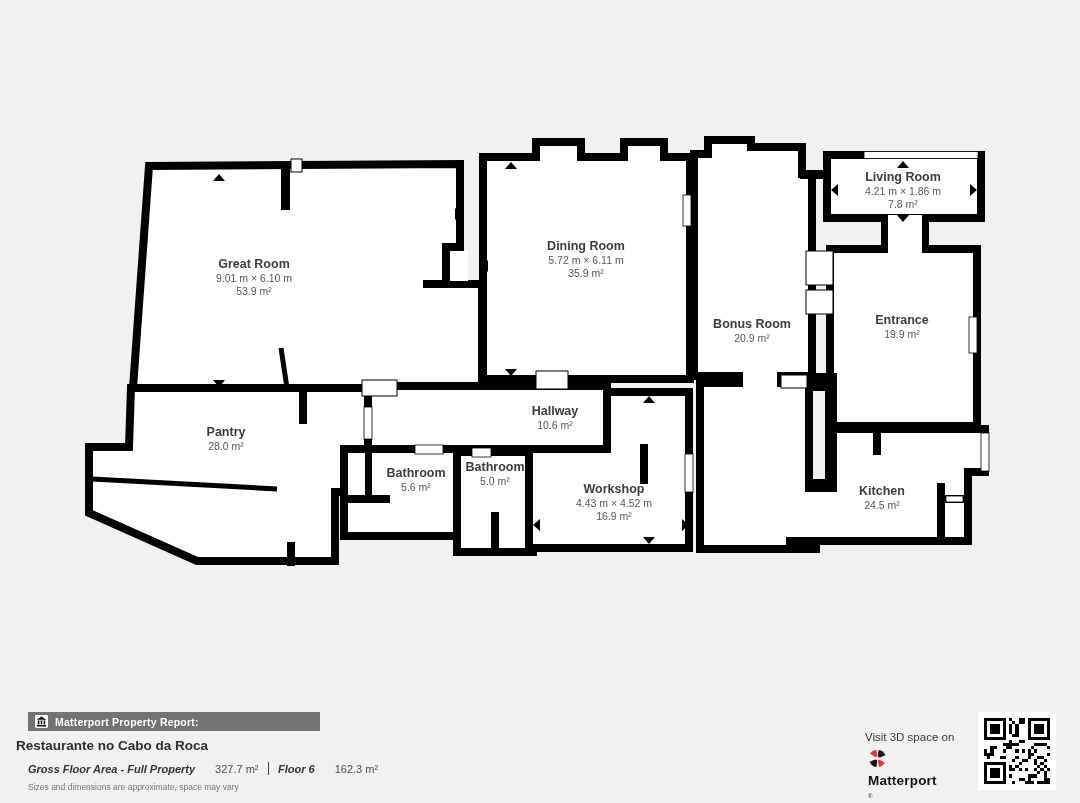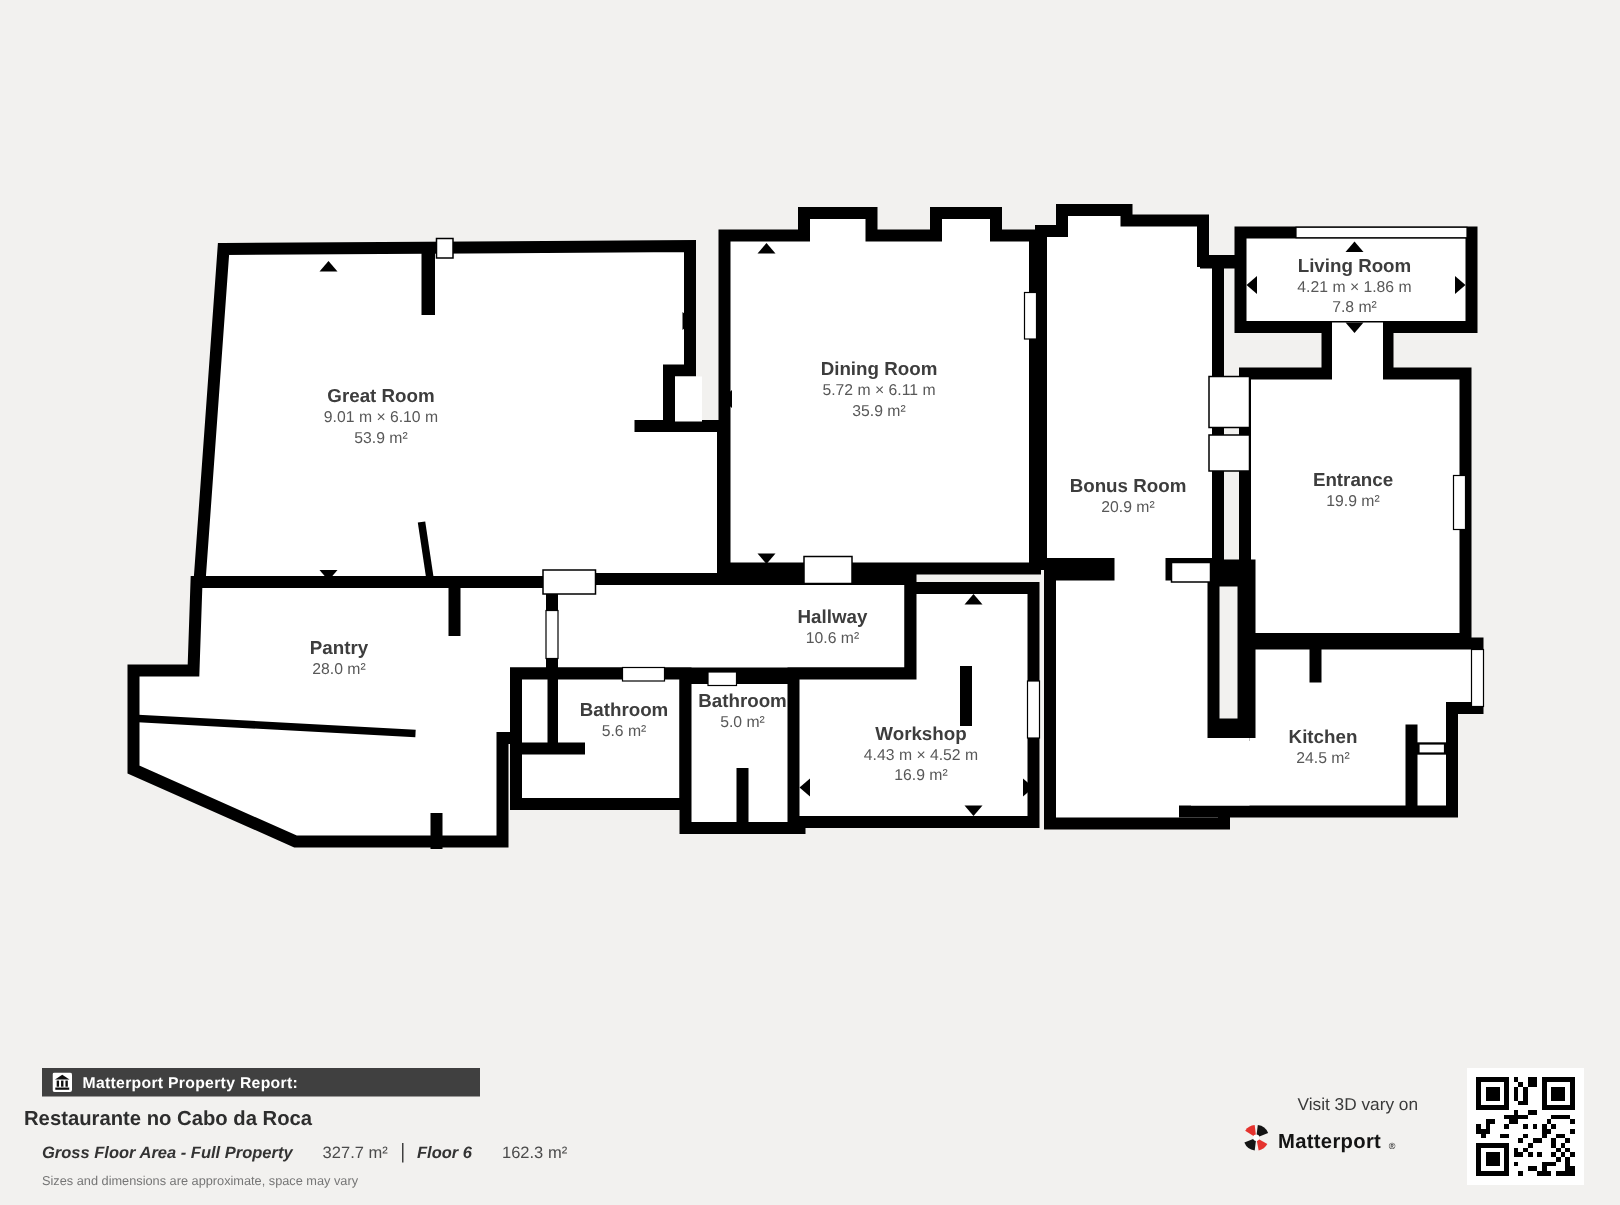--- a/index.html
+++ b/index.html
@@ -16,33 +16,33 @@
   .door{fill:#ffffff;stroke:#000000;stroke-width:1;}
   .open{fill:#ffffff;}
   .win{fill:#ffffff;stroke:#000000;stroke-width:0.8;}
   .arrow{fill:#000000;}
   .halfwall{stroke:#000000;stroke-width:5;fill:none;}
   .rm-name{font:700 12.5px "Liberation Sans",sans-serif;fill:#3d3d3d;}
   .rm-dim{font:10.5px "Liberation Sans",sans-serif;fill:#585858;}
 
   .footer-bar{
     position:absolute;left:28px;top:712px;width:292px;height:19px;
-    background:#404040;color:#ffffff;display:flex;align-items:center;gap:7px;
+    background:#737373;color:#ffffff;display:flex;align-items:center;gap:7px;
     padding-left:7px;box-sizing:border-box;
   }
   .footer-bar .bar-label{font-size:10.5px;font-weight:700;letter-spacing:0.2px;}
   .prop-title{position:absolute;left:16px;top:738px;font-size:13.5px;font-weight:700;color:#2d2d2d;}
   .area-line{position:absolute;left:28px;top:762px;font-size:11px;color:#4b4b4b;display:flex;align-items:center;}
   .area-line b{color:#333333;font-weight:700;font-style:italic;}
   .area-line .val{margin-left:20px;}
   .divider{display:inline-block;width:1.5px;height:13px;background:#3f3f3f;margin:0 9px;}
   .disclaimer{position:absolute;left:28px;top:782px;font-size:8.5px;color:#757575;}
 
   .visit-line{position:absolute;left:865px;top:731px;font-size:11.5px;color:#3a3a3a;}
-  .brand-row{position:absolute;left:828px;top:749px;display:flex;align-items:flex-end;gap:5px;}
+  .brand-row{position:absolute;left:868px;top:749px;display:flex;align-items:flex-start;gap:5px;flex-direction:column;}
   .brand-text{font-size:13.5px;font-weight:600;color:#141414;letter-spacing:0.2px;}
   .brand-reg{font-size:6px;color:#141414;vertical-align:top;}
   .qr-wrap{position:absolute;left:978px;top:712px;width:78px;height:78px;background:#ffffff;}
 </style>
 </head>
 <body>
 
 <svg id="plan-svg" width="1080" height="803" viewBox="0 0 1080 803">
 
   <g>
@@ -194,21 +194,21 @@
 <div class="area-line">
   <b>Gross Floor Area - Full Property</b>
   <span class="val">327.7 m²</span>
   <span class="divider"></span>
   <b>Floor 6</b>
   <span class="val">162.3 m²</span>
 </div>
 
 <div class="disclaimer">Sizes and dimensions are approximate, space may vary</div>
 
-<div class="visit-line">Visit 3D vary on</div>
+<div class="visit-line">Visit 3D space on</div>
 
 <div class="brand-row">
   <svg width="19" height="19" viewBox="0 0 36 36">
     <path d="M18,18 L4,9 A16,16 0 0 1 16,2 Z" fill="#e5332e"></path>
     <path d="M18,18 L20,2 A16,16 0 0 1 33,12 Z" fill="#141414"></path>
     <path d="M18,18 L32,26 A16,16 0 0 1 21,34 Z" fill="#e5332e"></path>
     <path d="M18,18 L16,34 A16,16 0 0 1 3,24 Z" fill="#141414"></path>
     <circle cx="18" cy="18" r="4" fill="#ffffff"></circle>
   </svg>
   <span class="brand-text">Matterport</span>

